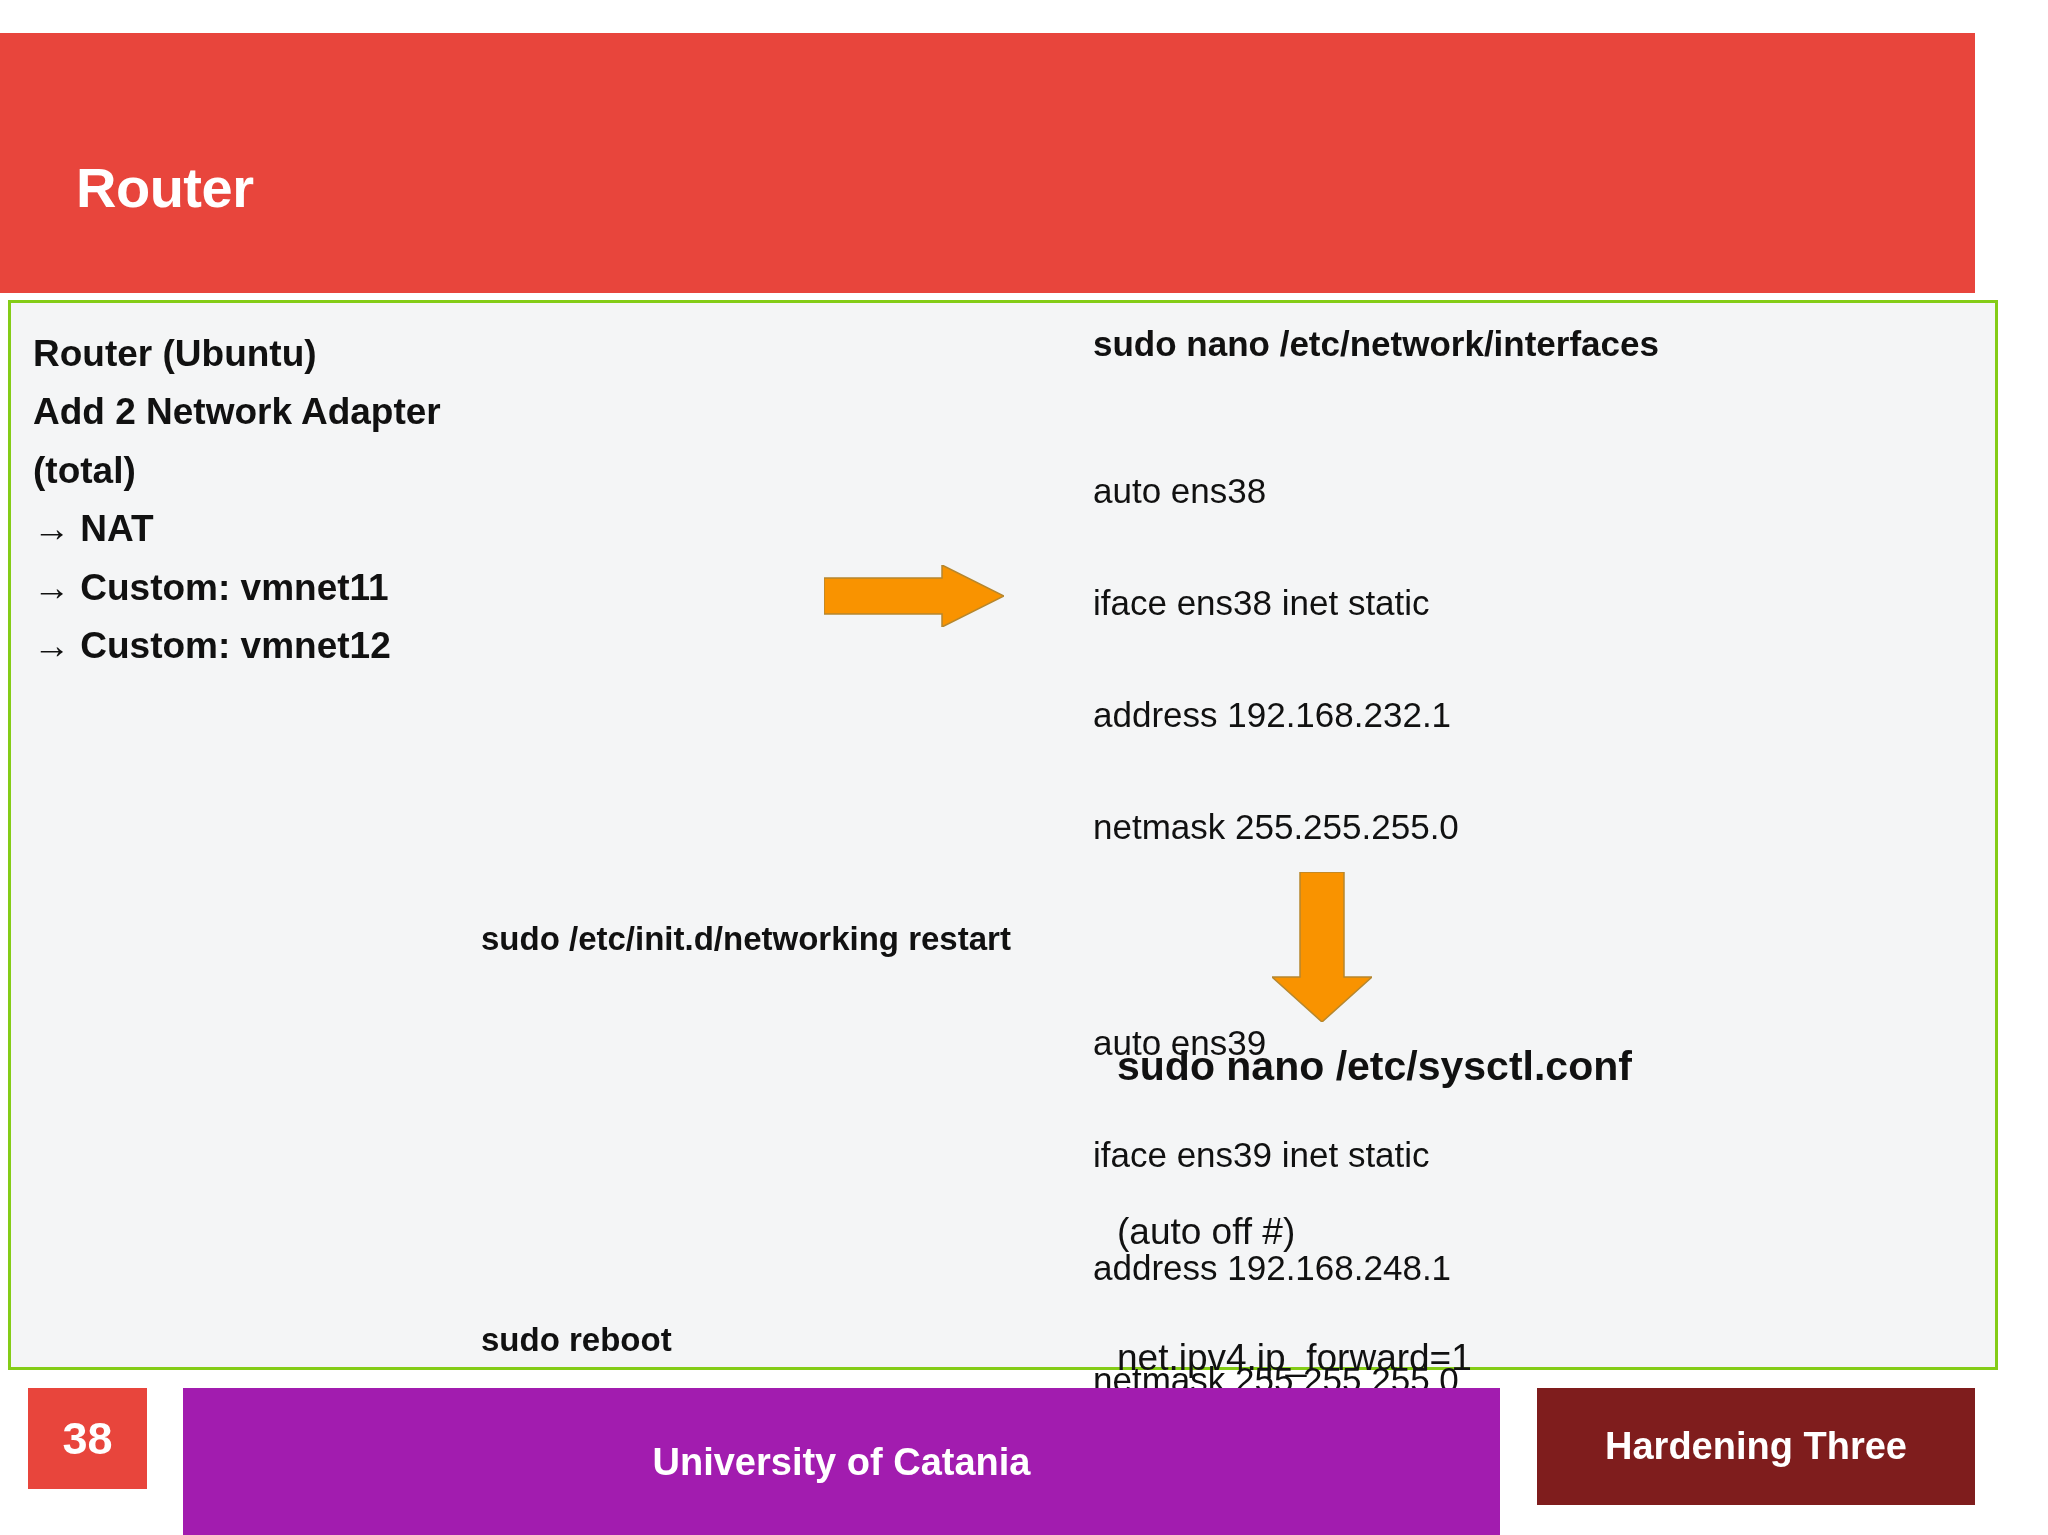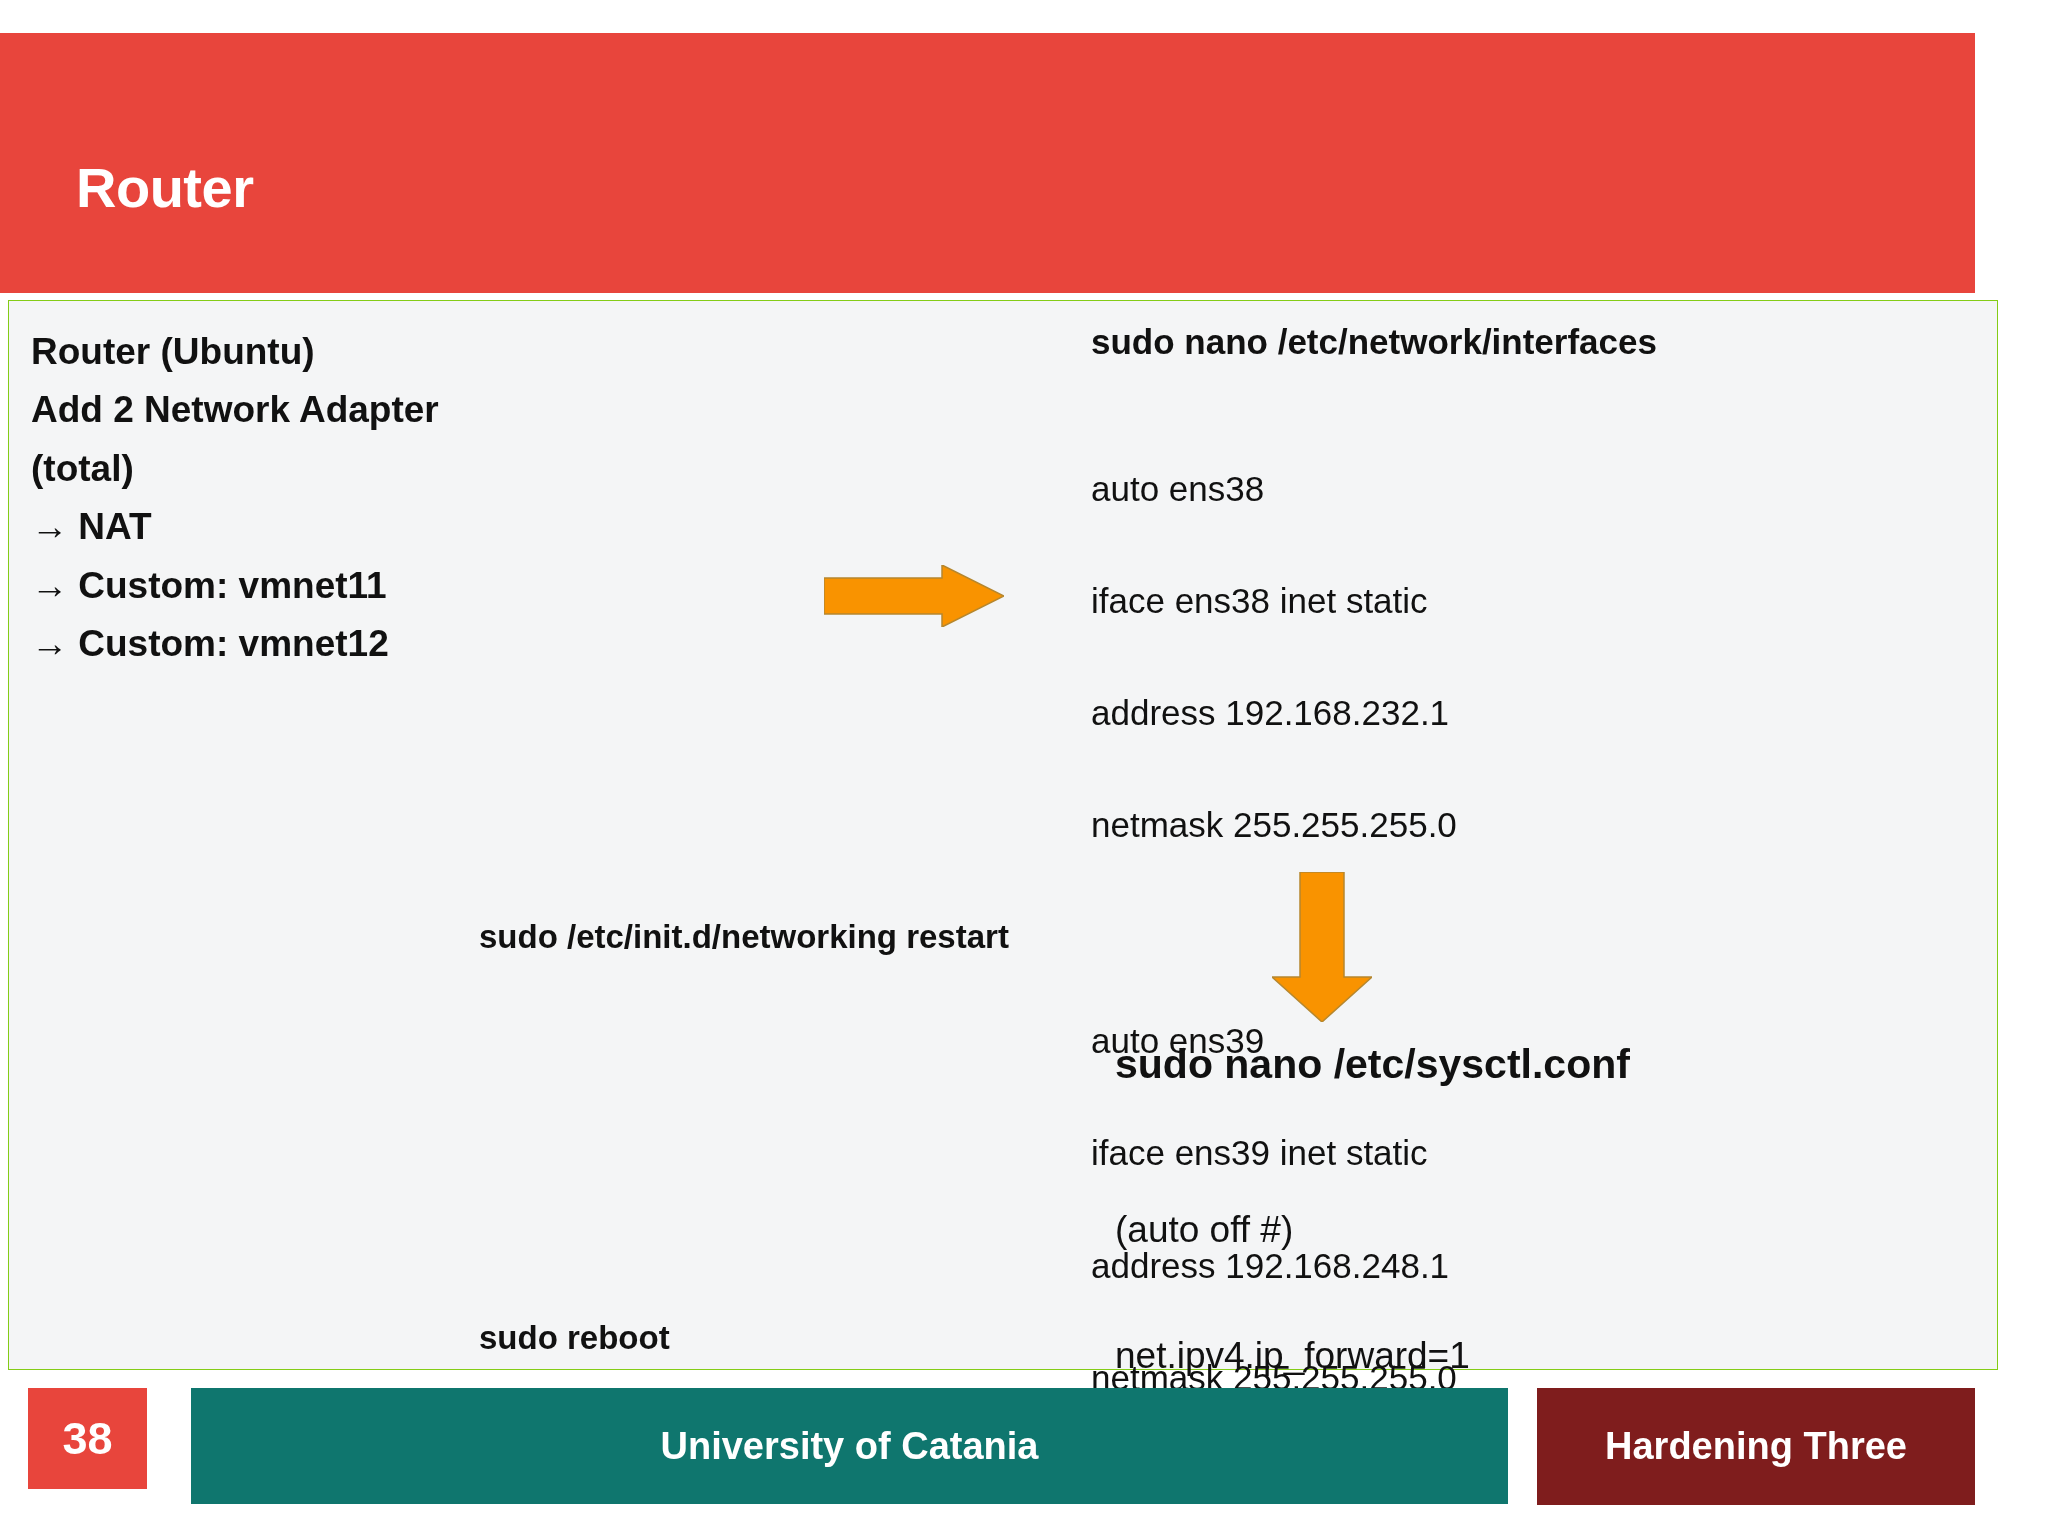--- a/index.html
+++ b/index.html
@@ -37,21 +37,21 @@
   }
 
   
   .content-panel {
     position: absolute;
     left: 8px;
     top: 300px;
     width: 1990px;
     height: 1070px;
     background: #f4f5f6;
-    border: 1px solid #84cc16;
+    border: 3px solid #84cc16;
     box-sizing: border-box;
   }
 
   
   .left-col {
     position: absolute;
     left: 22px;
     top: 22px;
     width: 720px;
   }
@@ -164,26 +164,25 @@
   .footer-page-num {
     color: #ffffff;
     font-size: 45px;
     font-weight: bold;
   }
   .footer-center-bar {
     position: absolute;
     left: 183px;
     top: 1388px;
     width: 1317px;
-    height: 116px;
-    background: #0f766e;
+    height: 148px;
+    background: #a21caf;
     display: flex;
     align-items: center;
     justify-content: center;
-    margin-left: 8px;
   }
   .footer-center-text {
     color: #ffffff;
     font-size: 38px;
     font-weight: bold;
   }
   .footer-right-box {
     position: absolute;
     left: 1537px;
     top: 1388px;

